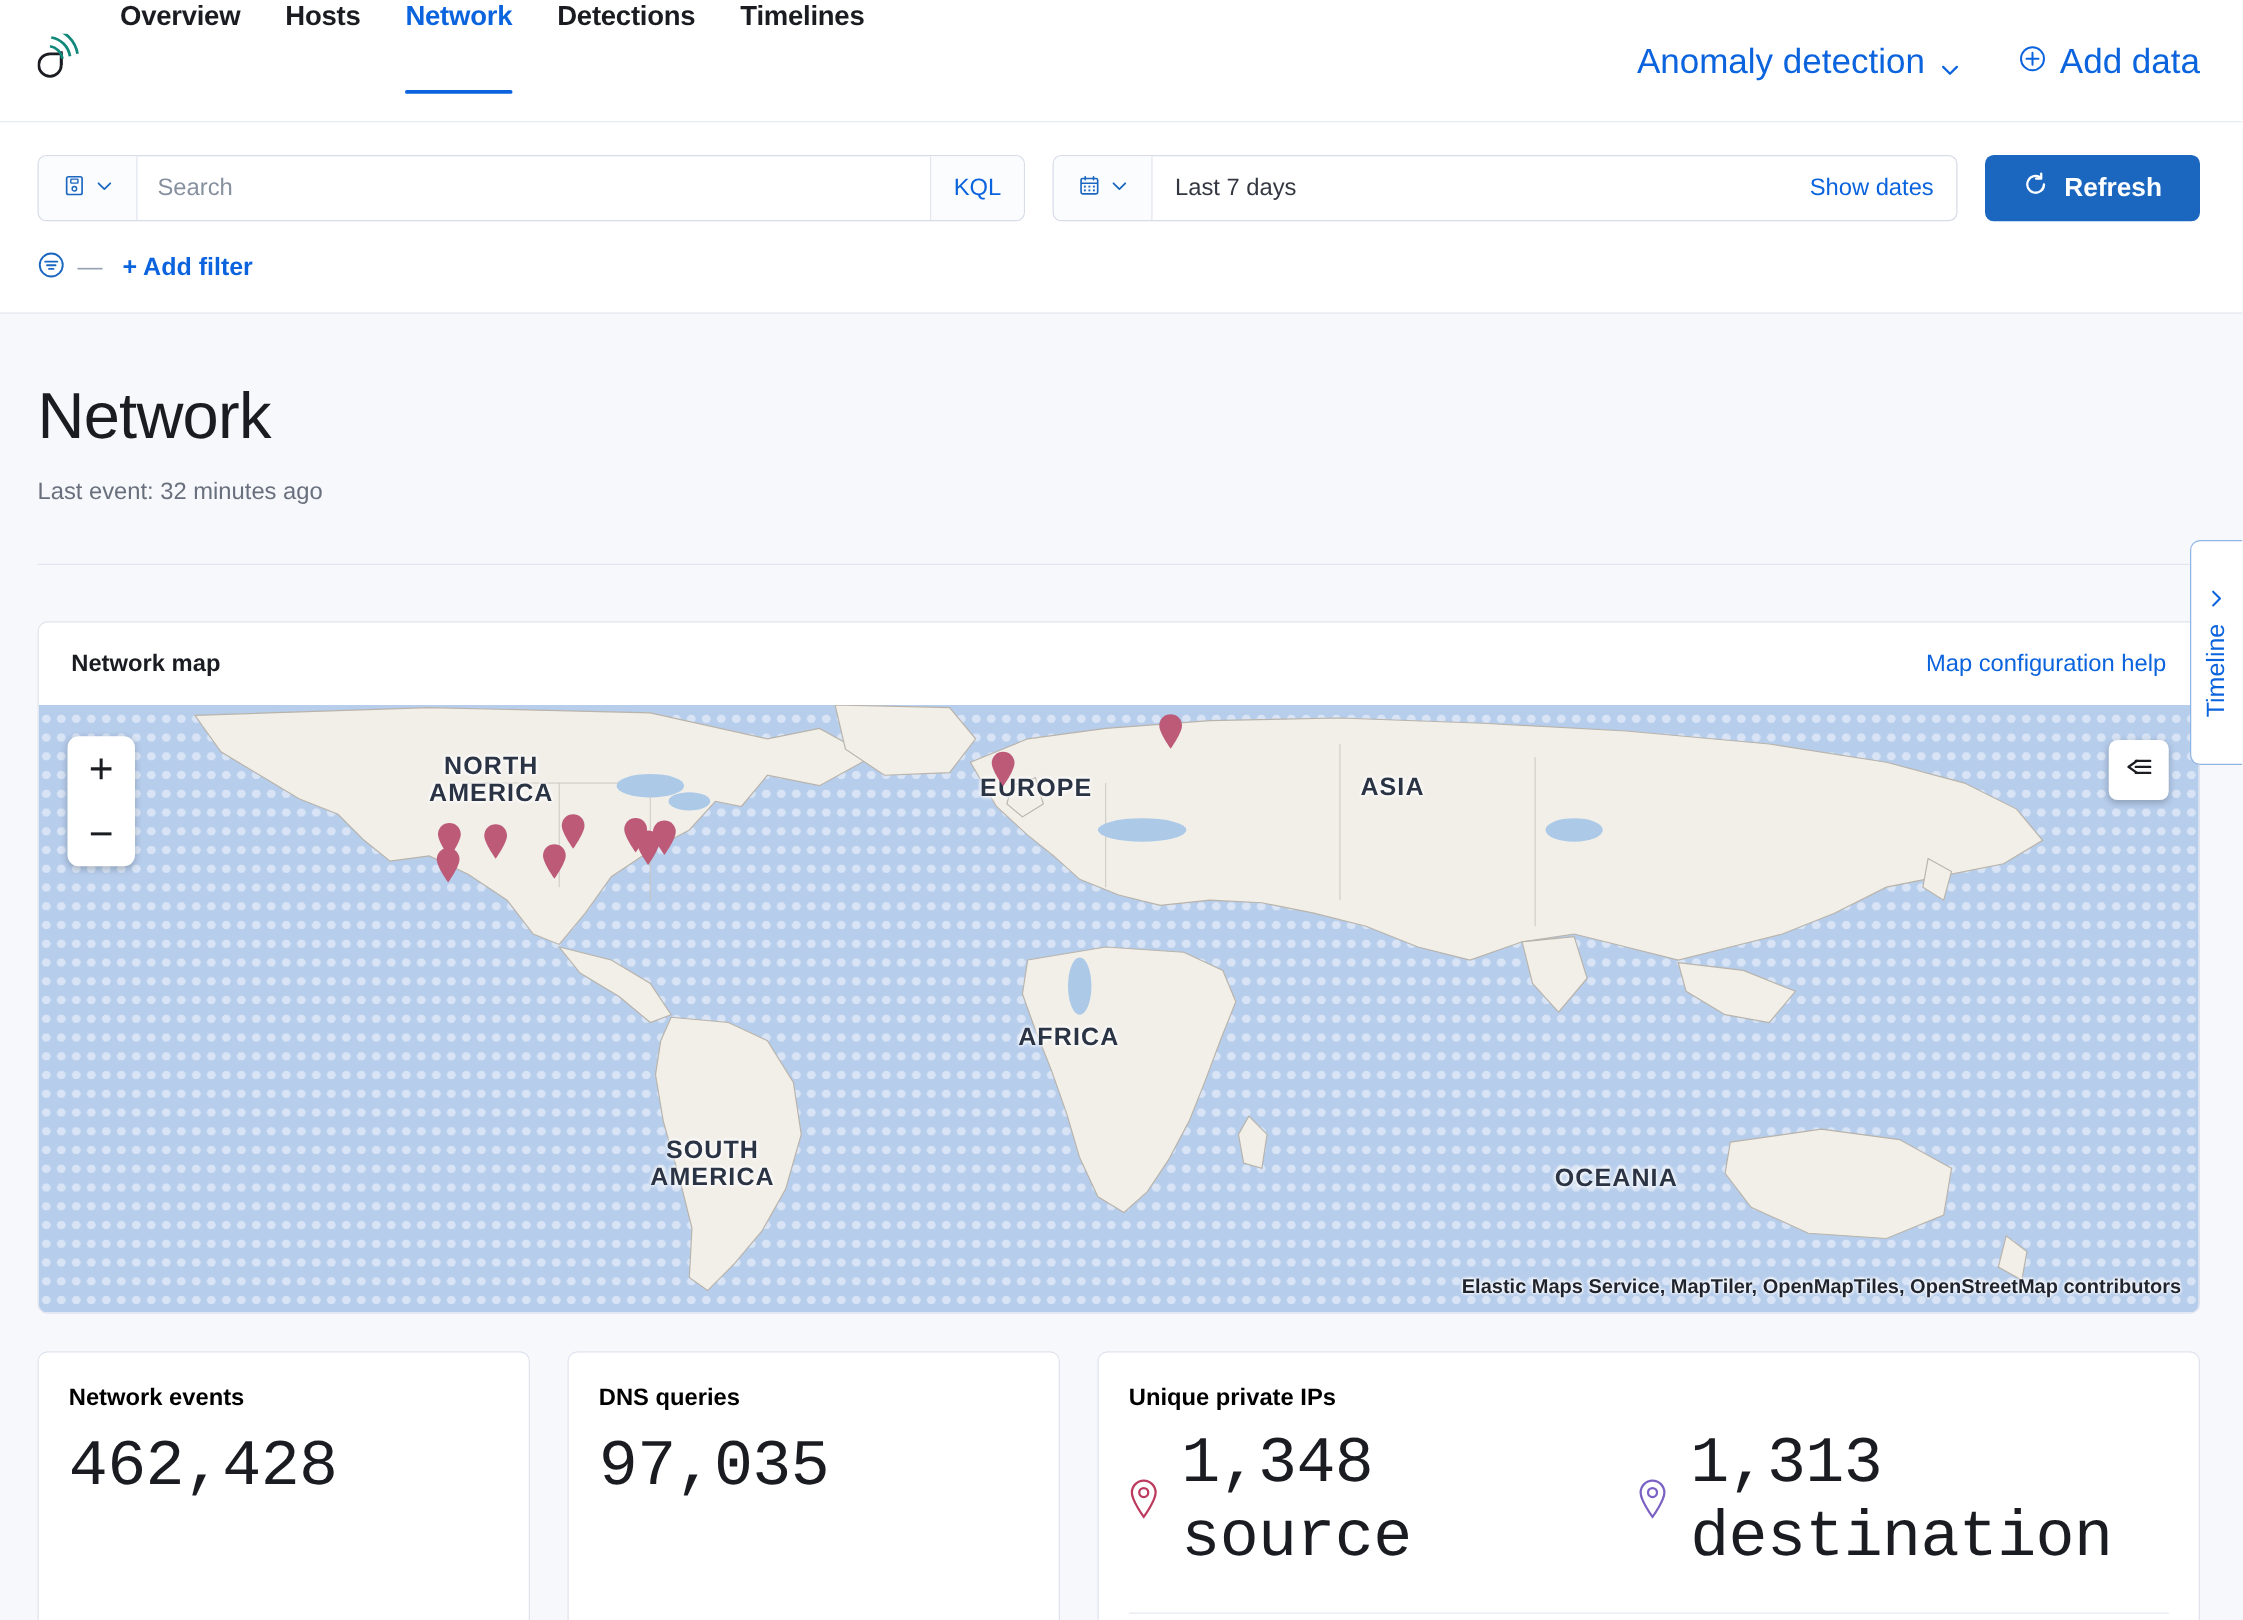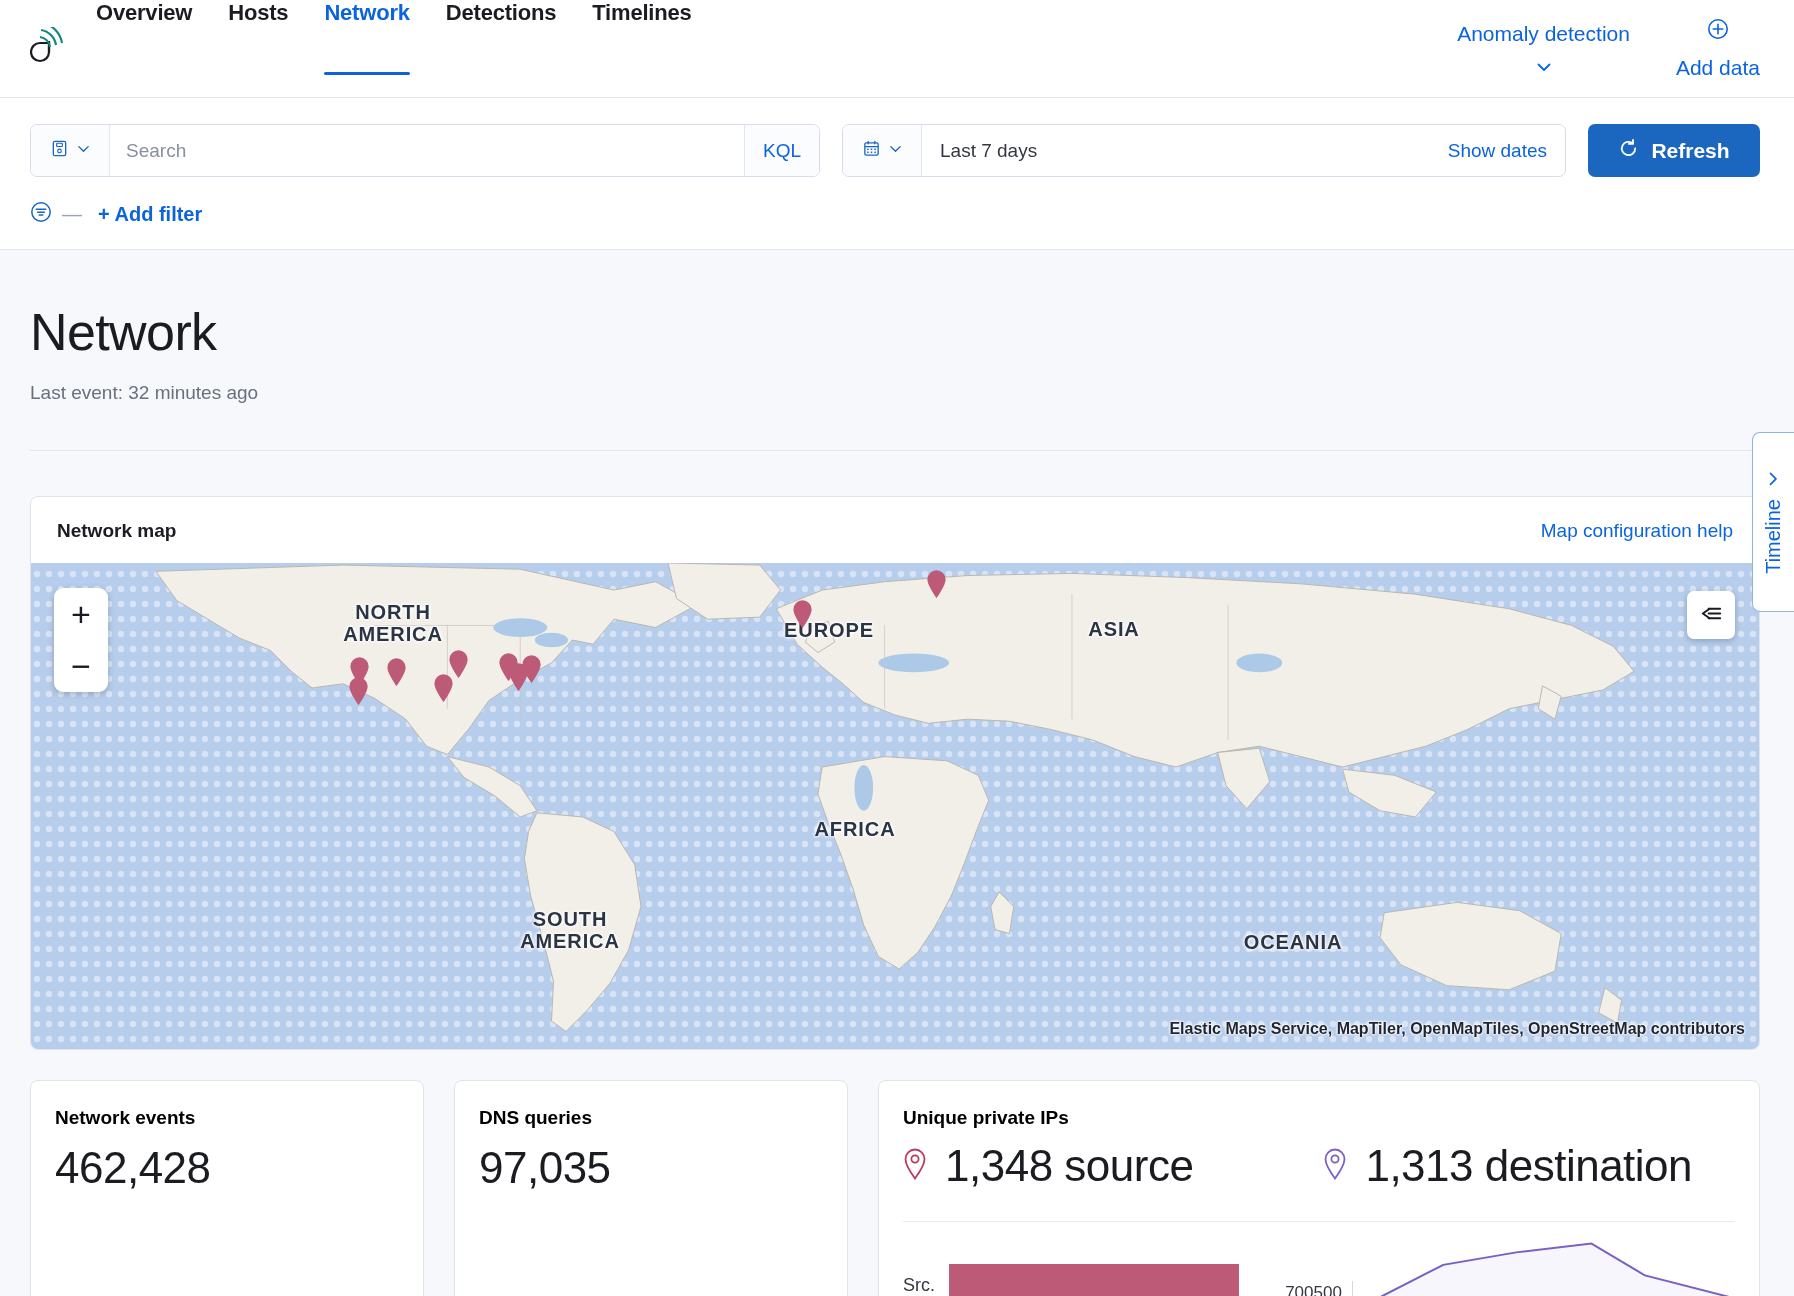--- a/index.html
+++ b/index.html
@@ -38,27 +38,26 @@
   .nav-item.active::after {
     content: "";
     position: absolute;
     left: 0; right: 0; bottom: 22px;
     height: 3px;
     background: #0b64dd;
     border-radius: 2px;
   }
   .nav-right { margin-left: auto; display: flex; align-items: center; gap: 46px; }
   .nav-link {
-    font-size: 21px;
+    font-size: 28px;
     color: #0b64dd;
     display: flex;
     align-items: center;
     gap: 11px;
     cursor: pointer;
-    flex-direction: column;
   }
   .chev { width: 18px; height: 18px; }
 
   
   .querybar {
     background: #fff;
     border-bottom: 1px solid #e3e6ef;
     padding: 26px 34px 22px 30px;
   }
   .qrow { display: flex; align-items: stretch; gap: 22px; }
@@ -265,25 +264,26 @@
     background: #fff;
     border: 1px solid #e0e3ee;
     border-radius: 8px;
     padding: 26px 24px 28px 24px;
     min-height: 146px;
   }
   .card.sm { width: 394px; flex: none; }
   .card.wide { flex: 1; }
   .card-label { font-size: 19px; font-weight: bold; color: #000000; }
   .card-value {
-    font-size: 44px;
+    font-size: 52px;
     font-weight: 300;
     color: #1a1c21;
     margin-top: 14px;
     letter-spacing: -0.5px;
+    font-family: Liberation Mono, monospace;
   }
   .ip-row { display: flex; align-items: center; margin-top: 12px; }
   .ip-item { display: flex; align-items: center; gap: 18px; }
   .ip-item .card-value { margin-top: 0; }
   .ip-spacer { width: 130px; }
   .card-divider { height: 1px; background: #e6e9f2; margin-top: 30px; }
   .mini-chart { display: flex; align-items: flex-end; gap: 28px; padding-top: 18px; }
   .barside { display: flex; align-items: center; gap: 14px; flex: 1; }
   .bar-label { font-size: 18px; color: #343741; }
   .bar-fill { height: 42px; background: #bc5a78; flex: 1; max-width: 290px; }

